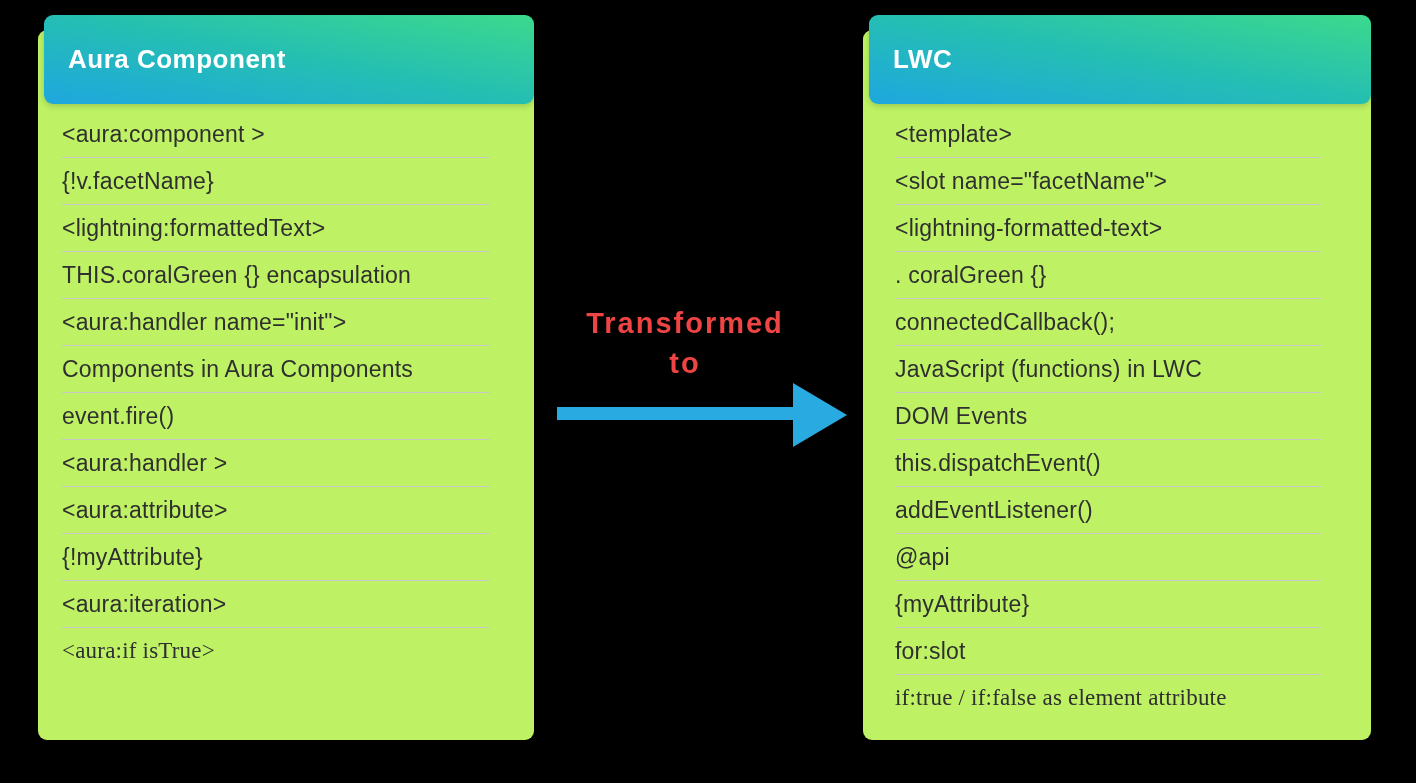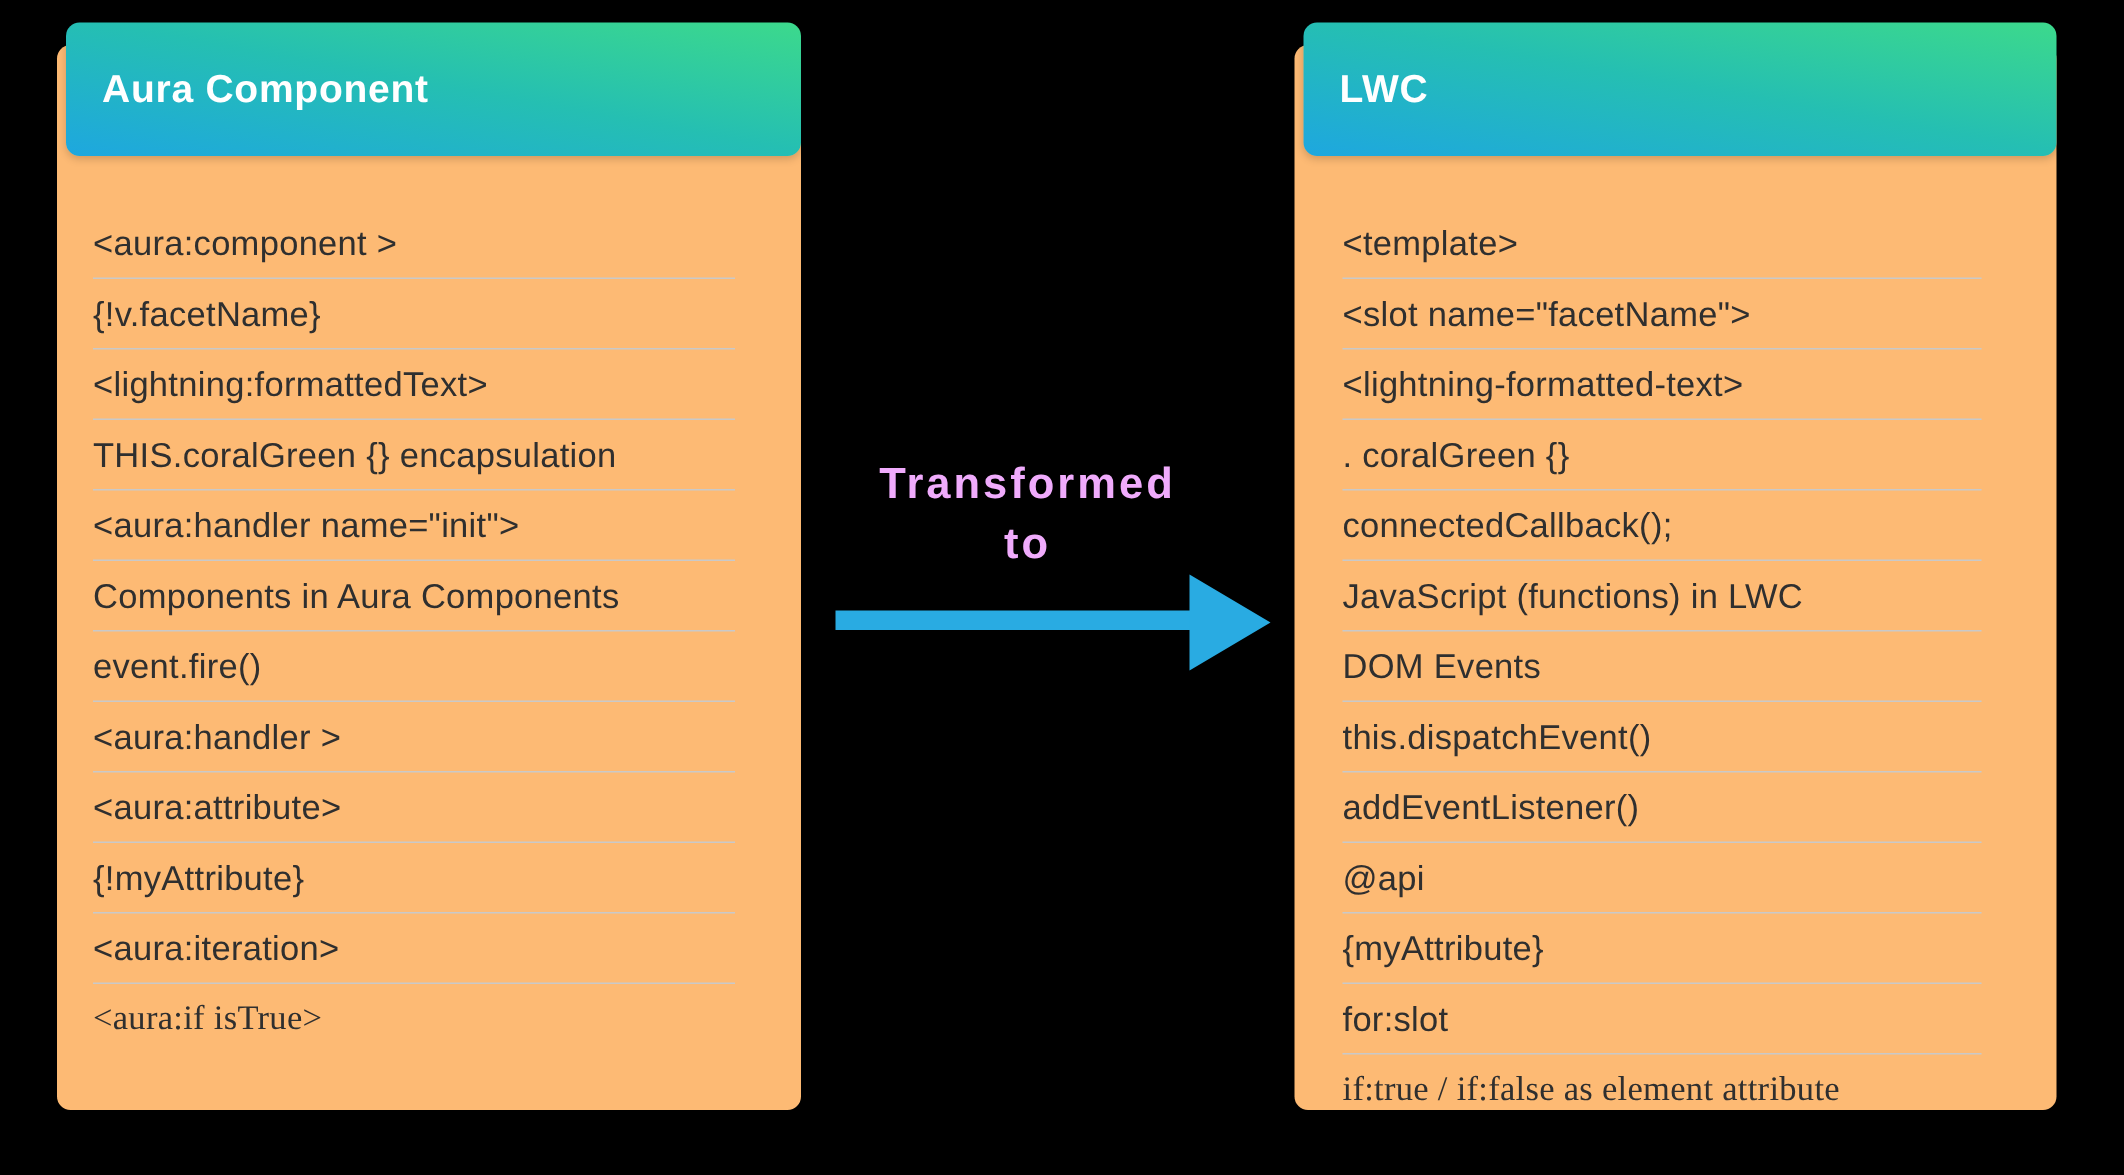--- a/index.html
+++ b/index.html
@@ -7,21 +7,21 @@
     width: 1416px; height: 783px;
     background: #000000;
     position: relative;
     overflow: hidden;
     font-family: "Liberation Sans", "DejaVu Sans", sans-serif;
   }
   .card {
     position: absolute;
     top: 30px;
     height: 710px;
-    background: #fdba74;
+    background: #bef264;
     border-radius: 9px;
     box-shadow: 0 3px 10px rgba(0,0,0,0.45);
   }
   .card-left  { left: 38px;  width: 496px; }
   .card-right { left: 863px; width: 508px; }
   .card-header {
     position: absolute;
     top: -15px;
     left: 6px;
     right: 0;
@@ -39,21 +39,20 @@
     padding-left: 24px;
     letter-spacing: 0.5px;
     white-space: nowrap;
   }
   .rows {
     position: absolute;
     top: 74px;
     left: 0;
     right: 0;
     padding-top: 7px;
-    margin-top: 28px;
   }
   .row {
     height: 46px;
     display: flex;
     align-items: center;
     border-bottom: 1px solid #c9c9c9;
     font-size: 23px;
     color: #2f2f2f;
     letter-spacing: 0.2px;
     white-space: nowrap;
@@ -62,21 +61,21 @@
   .card-left  .row { margin: 0 44px 0 24px; }
   .card-right .row { margin: 0 50px 0 32px; }
   .row:last-child { border-bottom: none; font-family: Liberation Serif, serif; }
 
   .transform-label {
     position: absolute;
     left: 560px;
     top: 303px;
     width: 250px;
     text-align: center;
-    color: #f0abfc;
+    color: #ef4444;
     font-size: 29px;
     font-weight: 700;
     letter-spacing: 2px;
     line-height: 40px;
   }
   .arrow {
     position: absolute;
     left: 557px;
     top: 383px;
     width: 290px;

